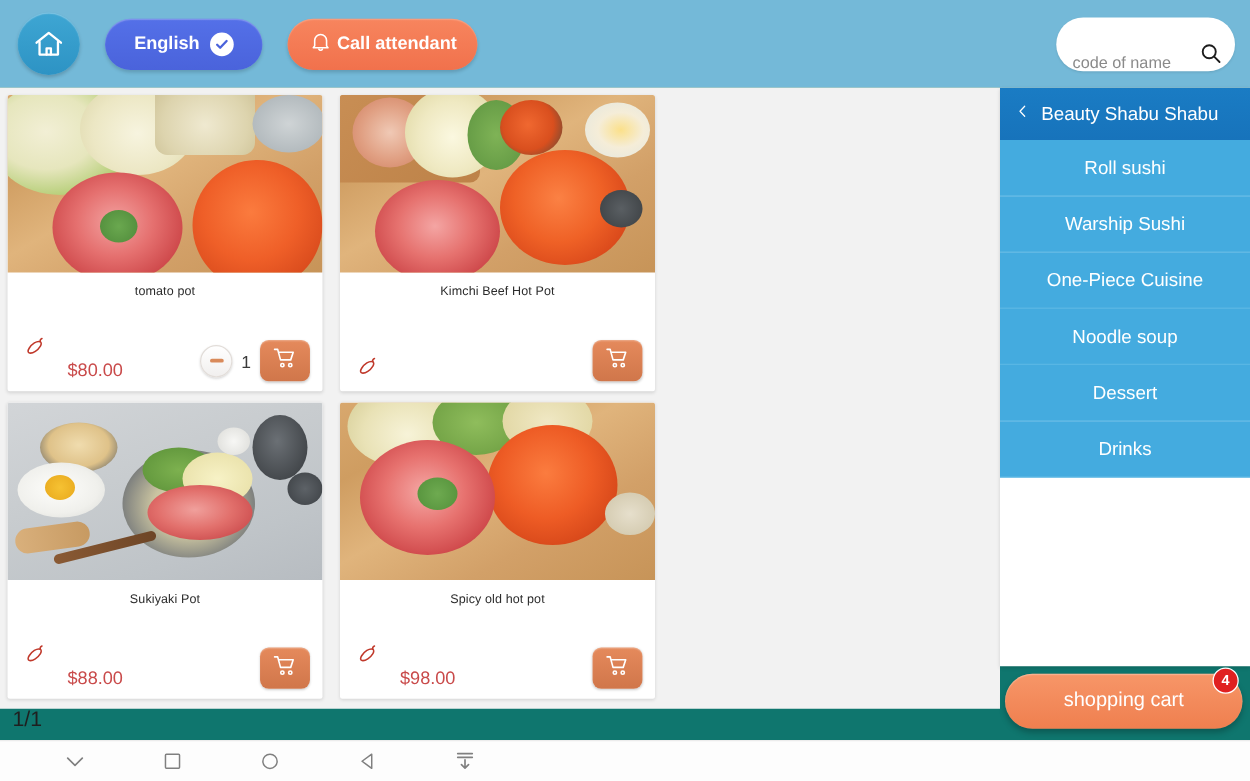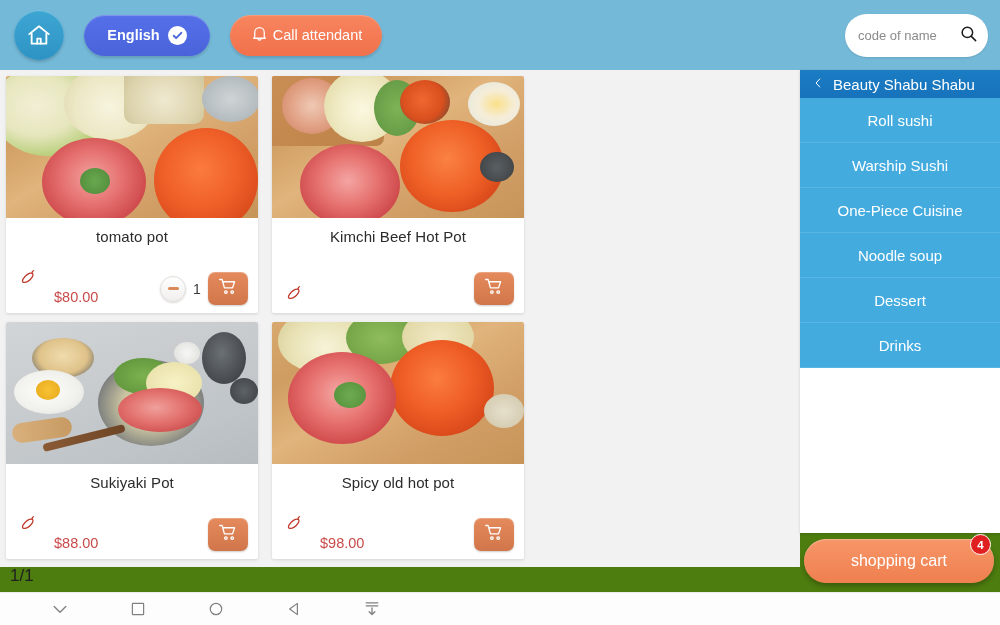--- a/index.html
+++ b/index.html
@@ -5,21 +5,21 @@
   * { box-sizing: border-box; margin: 0; padding: 0; }
   html, body {
     width: 1000px; height: 625px;
     font-family: "Liberation Sans", sans-serif;
     overflow: hidden;
     background: #ffffff;
   }
   .screen {
     position: relative;
     width: 1000px; height: 625px;
-    background: #4d7c0f;
+    background: #0f766e;
     overflow: hidden;
   }
 
   
   .header {
     position: absolute; left: 0; top: 0;
     width: 1000px; height: 70px;
     background: #74b9d8;
     display: flex; align-items: center;
     padding: 0 0 0 14px;
@@ -54,34 +54,34 @@
     min-width: 128px;
   }
   .check-ico {
     width: 19px; height: 19px; border-radius: 50%;
     background:#fff; display:flex; align-items:center; justify-content:center;
     flex:0 0 auto;
   }
   .act-btn {
     height: 41px; border-radius: 21px;
     display:flex; align-items:center; justify-content:center; gap:4px;
-    color:#fff; font-size:14.5px; font-weight:normal;
+    color:#fff; font-size:14.5px; font-weight:bold;
     margin-left: 20px; padding: 0 16px;
     cursor:pointer;
     box-shadow: 0 2px 3px rgba(0,0,0,.16), inset 0 1px 1px rgba(255,255,255,.22);
     white-space:nowrap;
   }
   .act-btn.call { background: linear-gradient(180deg,#f7855e 0%,#f1714c 100%); min-width:152px; }
   .act-btn.bill { background: linear-gradient(180deg,#5ec46f 0%,#4fb762 100%); min-width:152px; gap:12px;}
 
   .search-box {
     position:absolute; right: 12px; top: 14px;
     width: 143px; height: 43px;
     background:#fff; border-radius: 22px;
-    display:flex; align-items:center;
+    display:flex; align-items:flex-end;
     padding: 0 10px 0 13px;
     box-shadow: 0 1px 2px rgba(0,0,0,.1);
   }
   .search-box input {
     border:none; outline:none; flex:1 1 auto; width: 90px;
     font-family:"Liberation Sans",sans-serif; font-size:13px; color:#333;
     background: transparent;
   }
   .search-box input::placeholder { color:#8a8a8a; }
 
@@ -102,21 +102,21 @@
     position:relative;
     overflow:hidden;
     display:flex; flex-direction:column;
     cursor:pointer;
   }
   .card .photo {
     width: 100%; height: 142px;
     position:relative; overflow:hidden;
   }
   .card .pname {
-    text-align:center; font-size:15px; color:#2b2b2b;
+    text-align:center; font-size:10px; color:#2b2b2b;
     padding: 10px 6px 0 6px;
     letter-spacing:.1px;
   }
   .card .bottom {
     position:absolute; left:0; bottom:0; width:100%;
     padding: 0 10px 8px 12px;
   }
   .chili { width: 22px; height:20px; margin-bottom: 2px; display:block; }
   .price { color:#c94a4a; font-size:14.5px;margin-left:36px; }
   .ctrl { position:absolute; right:10px; bottom:8px; display:flex; align-items:center; gap:7px;}
@@ -151,21 +151,21 @@
 
   
   .sidebar {
     position:absolute; right:0; top:70px;
     width:200px; height: 463px;
     background:#fff;
     box-shadow: 0 1px 3px rgba(0,0,0,.14);
     overflow:hidden;
   }
   .sb-head {
-    height: 28px; background: linear-gradient(180deg,#1a7cc4 0%,#1773bb 100%);
+    height: 42px; background: linear-gradient(180deg,#1a7cc4 0%,#1773bb 100%);
     display:flex; align-items:center; gap:9px;
     padding-left: 12px;
     color:#fff; font-size:15px; font-weight:500;
     cursor:pointer;
   }
   .sb-item {
     height: 45px; background:#44abdf;
     border-bottom: 1px solid #58b6e4;
     display:flex; align-items:center; justify-content:center;
     color:#fff; font-size:15px;

